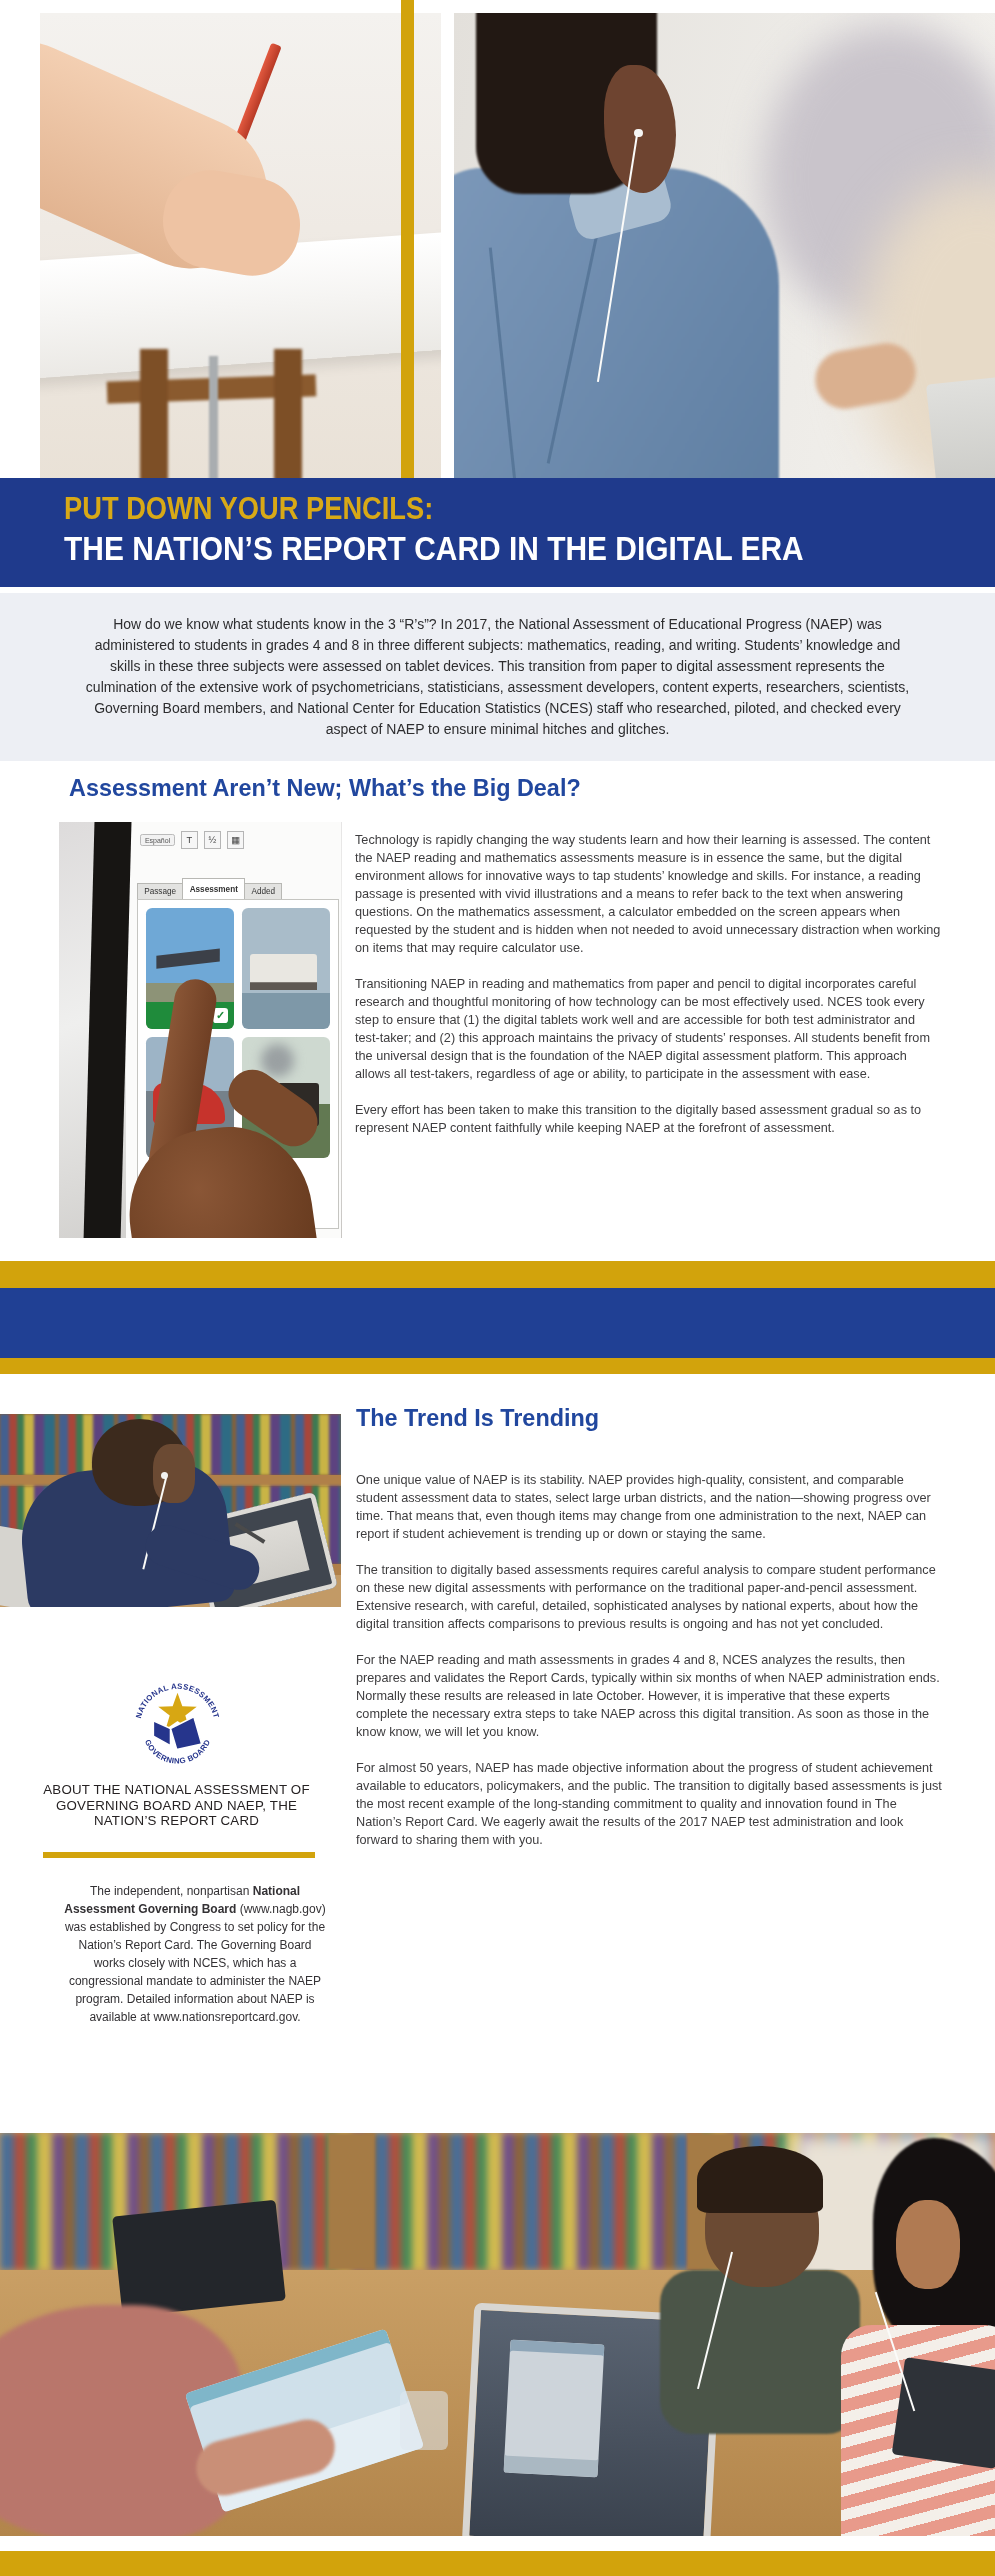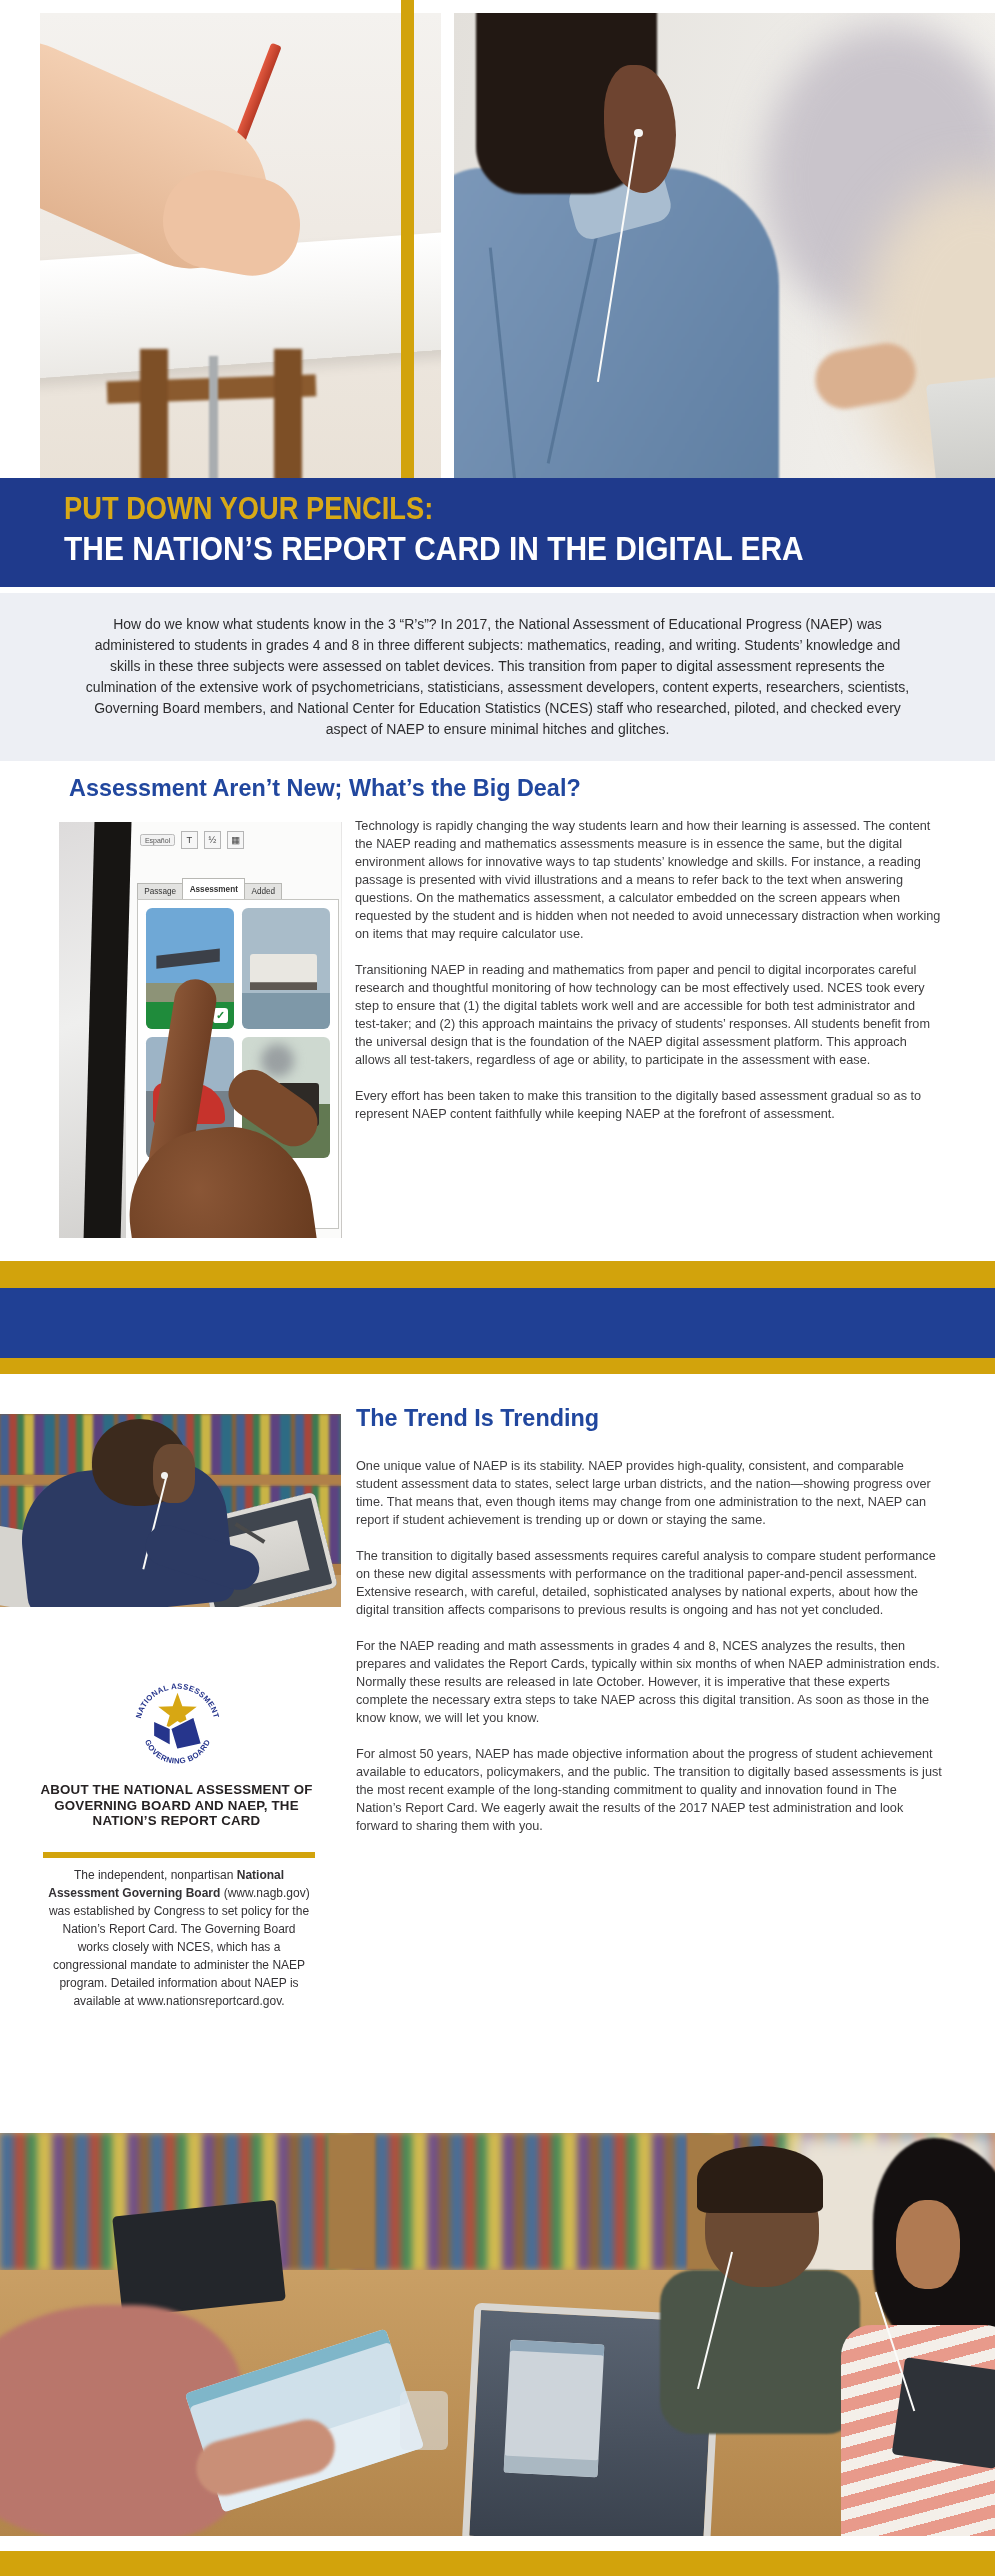--- a/index.html
+++ b/index.html
@@ -59,21 +59,21 @@
     transform:scaleX(.88);transform-origin:left center;white-space:nowrap;}
 
   
   .intro{position:absolute;left:0;top:593px;width:995px;height:168px;background:#edeff4;}
   .intro p{width:835px;margin:21px auto 0;text-align:center;font-size:14px;
     line-height:21px;color:#2d2d2f;}
 
   
   .h-blue{position:absolute;margin:0;font-size:23.4px;font-weight:bold;color:#21479e;}
   .col-text{position:absolute;font-size:12.7px;line-height:18px;color:#3e3d3f;}
-  .col-text p{margin:0 0 18px 0;}
+  .col-text p{margin:14px 0 18px 0;}
 
   
   .ph-tablet{position:absolute;left:59px;top:822px;width:283px;height:416px;margin:0;
     overflow:hidden;background:linear-gradient(160deg,#dddbdb 0%,#efefee 40%,#c8c6c3 100%);}
   .t-bezel{left:30px;top:-9.4px;width:37px;height:437px;background:#171513;transform:rotate(1.5deg);}
   .t-screen{left:67px;top:0;width:215px;height:416px;background:#fbfbfa;}
   .t-toolbar{position:absolute;left:14px;top:9.4px;display:flex;gap:5.5px;align-items:center;}
   .t-pill{font-size:7px;color:#555;border:0.8px solid #bbb;padding:1.6px 3.9px;border-radius:2.3px;background:#f2f2f2;}
   .t-ic{width:15.6px;height:15.6px;border:0.8px solid #b5b5b5;background:#f6f6f6;color:#444;
     font-size:9.4px;line-height:15.6px;text-align:center;}
@@ -134,23 +134,23 @@
   .boy-bud{left:161px;top:58px;width:7px;height:7px;background:#f2f2f0;border-radius:50%;}
   .boy-cord{left:165px;top:64px;width:2.3px;height:94px;background:#fafaf8;
     transform:rotate(14deg);transform-origin:top center;}
   .boy-arm{left:144px;top:123px;width:117px;height:41px;background:#2c3a63;
     border-radius:20px;transform:rotate(18deg);}
   .stylus{left:233px;top:117px;width:34px;height:3.9px;background:#4a4a4a;transform:rotate(32deg);}
 
   
   .logo{position:absolute;left:130px;top:1674px;width:95px;height:95px;}
   .about-h{position:absolute;left:37px;top:1782px;width:279px;margin:0;text-align:center;
-    font-size:13.3px;font-weight:bold;line-height:15.6px;color:#262223;letter-spacing:0.2px;}
+    font-size:13.3px;font-weight:normal;line-height:15.6px;color:#262223;letter-spacing:0.2px;}
   .about-rule{position:absolute;left:43px;top:1852px;width:272px;height:6.2px;background:#d2a30c;}
-  .about-p{position:absolute;left:47px;top:1866px;width:264px;margin:0;text-align:center;
+  .about-p{position:absolute;left:47px;top:1866px;width:264px;margin:16px;text-align:center;
     font-size:12px;line-height:18px;color:#333134;}
 
   
   .ph-class{position:absolute;left:0;top:2133px;width:995px;height:403px;margin:0;
     overflow:hidden;background:linear-gradient(#c59c63,#b58a50);}
   .bp-shelf{left:0;top:0;width:995px;height:137px;opacity:.92;filter:blur(3.9px);
     background:repeating-linear-gradient(90deg,#3f6b9c 0 14px,#b0493a 14px 26.5px,#3d8a58 26.5px 37px,#d3bd4e 37px 52px,#6a4a8e 52px 64px,#8a6134 64px 75px);}
   .bp-pillar{top:0;width:47px;height:137px;background:#a57b45;filter:blur(1.6px);}
   .bp-wall{left:792px;top:0;width:203px;height:234px;background:#e9e2d6;filter:blur(9.4px);}
   .bp-desk{left:0;top:137px;width:995px;height:266px;background:linear-gradient(#c99f65,#b2854b);}

